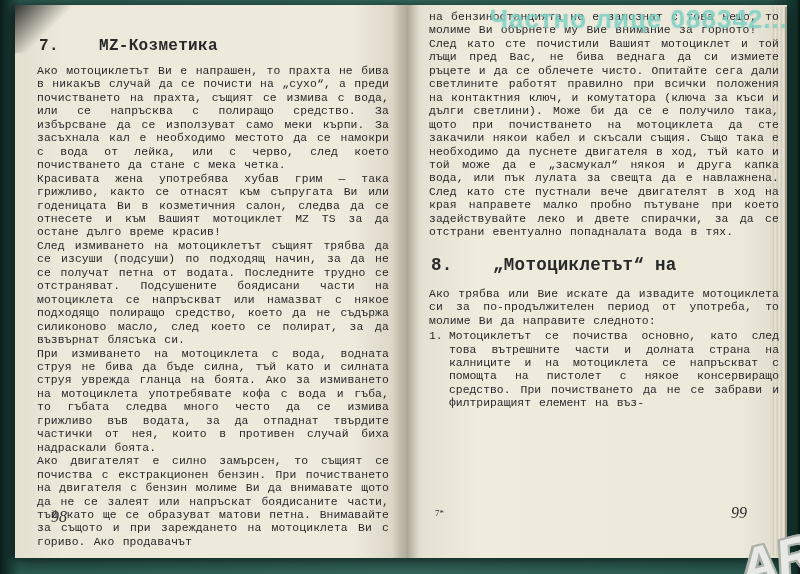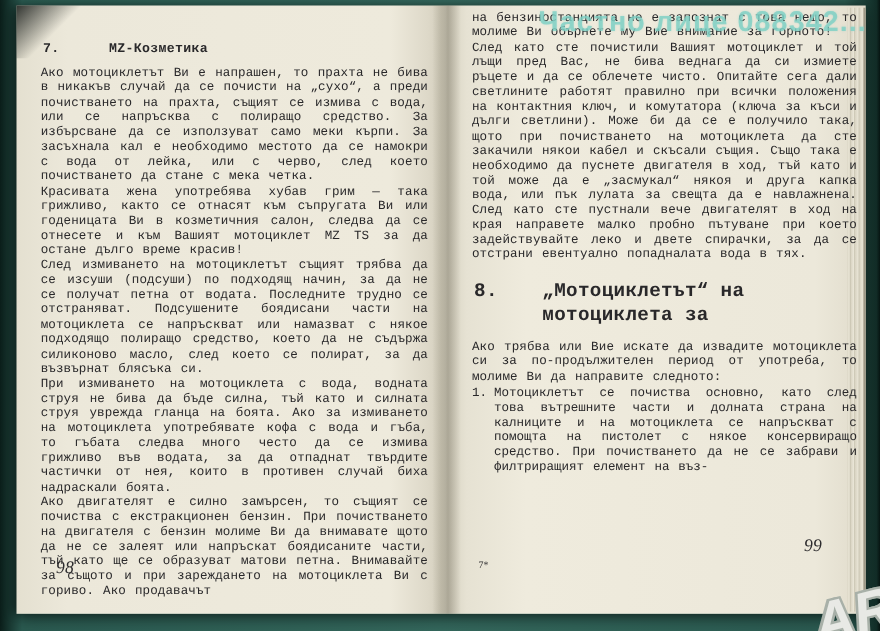--- a/index.html
+++ b/index.html
@@ -23,40 +23,40 @@
     background: repeating-linear-gradient(90deg, #dcd7c6 0px, #e9e5d6 2px, #c9c4b1 3px, #e2ddcd 4px);
     border-right: 2px solid #9d9886;
   }
   .gutter { position: absolute; left: 378px; top: 0; width: 26px; height: 100%; pointer-events: none;
     background: linear-gradient(90deg, rgba(70,65,50,0) 0%, rgba(70,65,50,0.22) 45%, rgba(70,65,50,0.30) 55%, rgba(70,65,50,0) 100%);
   }
   .page { position: absolute; color: #29282a; font-family: Liberation Mono, monospace; }
   .page-left  { left: 22px;  top: 26px; width: 352px; }
   .page-right { left: 414px; top: 6px;  width: 350px; }
 
-  .chapter-heading { display: flex; margin: 6px 0 10px 2px; font-weight: bold; font-size: 12px; letter-spacing: 0.3px; }
+  .chapter-heading { display: flex; margin: 6px 0 10px 2px; font-weight: bold; font-size: 16px; letter-spacing: 0.3px; }
   .chapter-heading .num { width: 60px; }
 
   .body-text p {
     margin: 0; font-size: 11.4px; line-height: 13.45px;
     text-align: justify; word-spacing: 1.2px; letter-spacing: 0.1px;
   }
 
   .section-heading { display: flex; margin: 14px 0 12px 2px; font-weight: bold; font-size: 17.5px; line-height: 22px; letter-spacing: 0.3px; }
   .section-heading .num { width: 62px; }
 
   .list { margin-top: 2px; }
   .list-item { display: flex; font-size: 11.4px; line-height: 13.45px; }
   .list-item .li-num { width: 20px; flex: none; }
   .list-item .li-text { text-align: justify; word-spacing: 1.2px; }
 
   .pageno { position: absolute; font-size: 16px; color: #2d2c2e; font-style: italic; }
   .pageno-98 { left: 36px; bottom: 32px; }
   .footnote-mark { position: absolute; left: 420px; bottom: 40px; font-size: 9px; color: #2d2c2e; }
-  .pageno-99 { right: 40px; bottom: 52px; }
+  .pageno-99 { right: 40px; bottom: 36px; }
 
   .watermark-top {
     position: absolute; left: 28px; top: 4px; width: 760px;
     font-family: "Liberation Sans", "DejaVu Sans", sans-serif;
     font-weight: bold; font-size: 26px; letter-spacing: 1px;
     color: rgba(125, 208, 196, 0.78);
     text-shadow: 0 0 2px rgba(125,208,196,0.4);
     pointer-events: none;
     text-align: right;
   }
@@ -93,21 +93,20 @@
 
   <div class="page page-right">
     <div class="body-text">
       <p>на бензиностанцията не е запознат с това нещо, то молиме Ви обърнете му Вие внимание за горното!</p>
       <p>След като сте почистили Вашият мотоциклет и той лъщи пред Вас, не бива веднага да си измиете ръцете и да се облечете чисто. Опитайте сега дали светлините работят правилно при всички положения на контактния ключ, и комутатора (ключа за къси и дълги светлини). Може би да се е получило така, щото при почистването на мотоциклета да сте закачили някои кабел и скъсали същия. Също така е необходимо да пуснете двигателя в ход, тъй като и той може да е „засмукал“ някоя и друга капка вода, или пък лулата за свещта да е навлажнена. След като сте пустнали вече двигателят в ход на края направете малко пробно пътуване при което задействувайте леко и двете спирачки, за да се отстрани евентуално попадналата вода в тях.</p>
     </div>
     <div class="section-heading">
       <span class="num">8.</span>
       <span>
         <span style="display:block">„Мотоциклетът“ на</span>
-        <span style="display:block">мотоциклета за</span>
       </span>
     </div>
     <div class="body-text">
       <p>Ако трябва или Вие искате да извадите мотоциклета си за по-продължителен период от употреба, то молиме Ви да направите следното:</p>
     </div>
     <div class="list">
       <div class="list-item">
         <span class="li-num">1.</span>
         <span class="li-text">Мотоциклетът се почиства основно, като след това вътрешните части и долната страна на калниците и на мотоциклета се напръскват с помощта на пистолет с някое консервиращо средство. При почистването да не се забрави и филтриращият елемент на въз-</span>
       </div>

